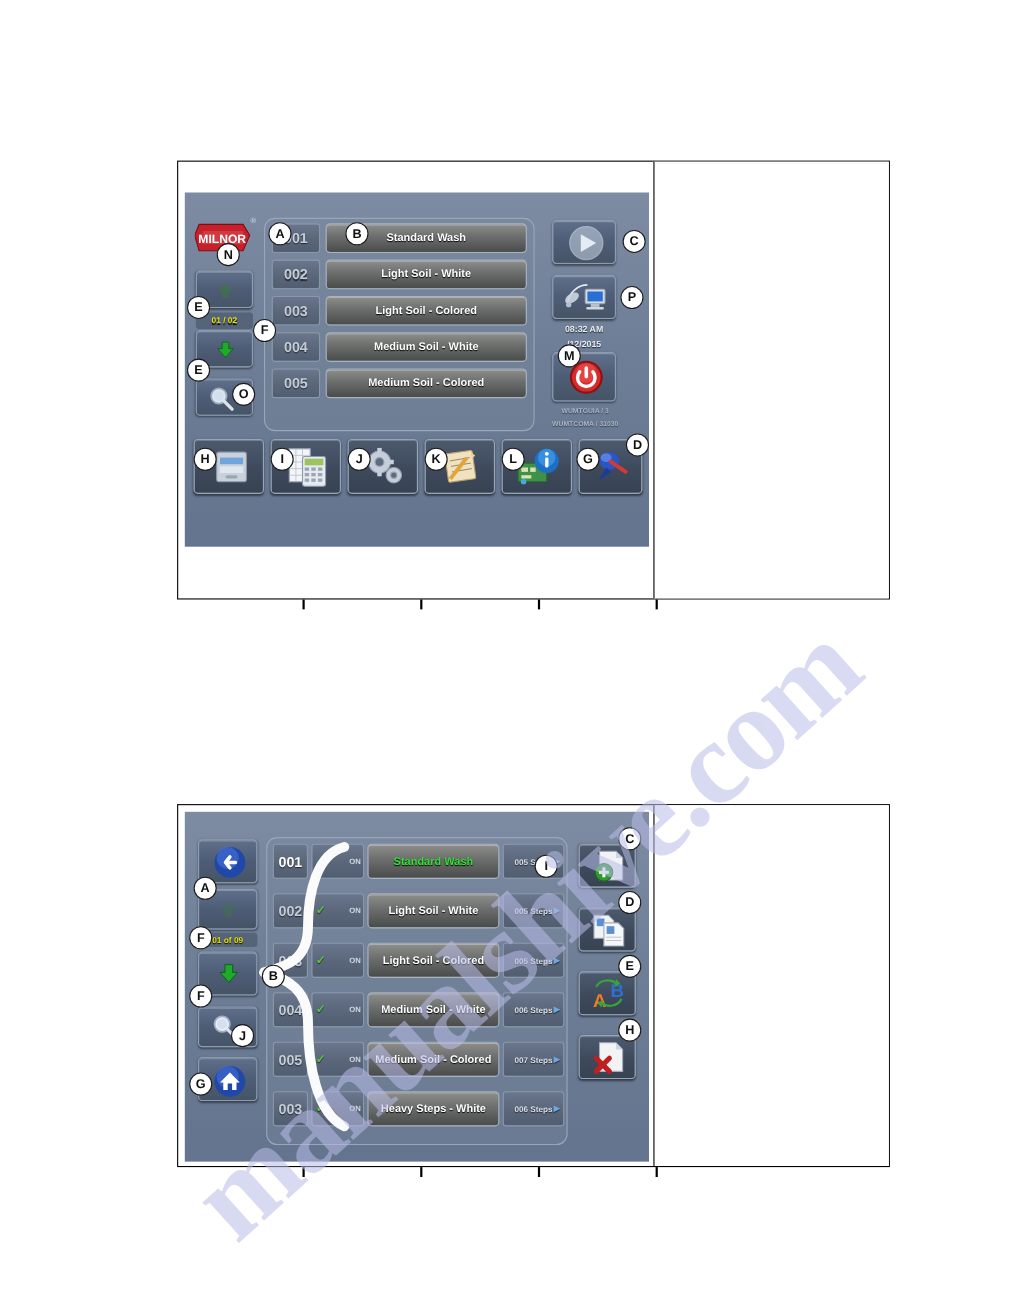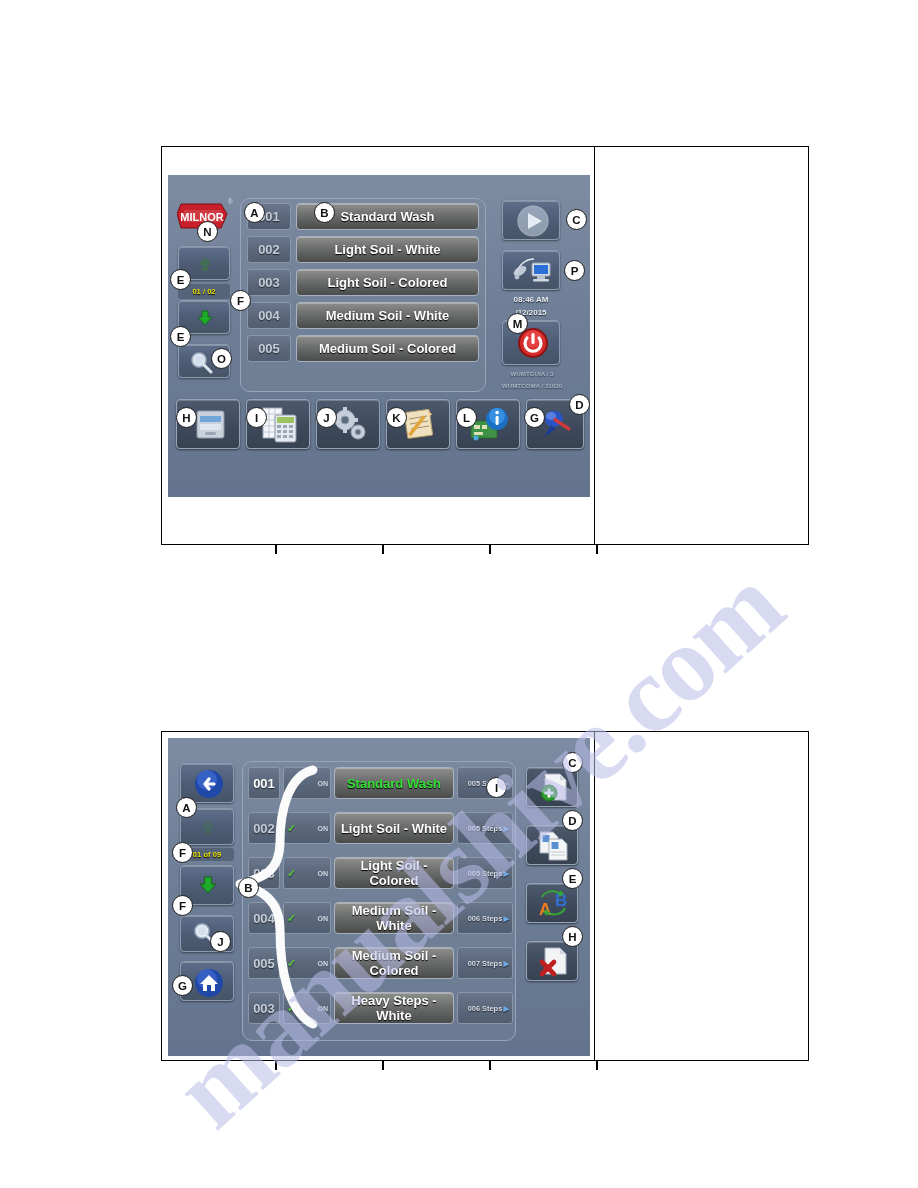--- a/index.html
+++ b/index.html
@@ -31,21 +31,21 @@
   .btn3d{background:linear-gradient(180deg,#5f6f8a 0%,#4e5d76 50%,#465467 100%);
          border:1px solid #8d9bb0;border-radius:4px;box-sizing:border-box;
          box-shadow:inset 0 1px 0 rgba(255,255,255,.25),0 1px 2px rgba(0,0,0,.45);
          position:absolute;}
   .btn-dark{background:linear-gradient(180deg,#4d5a6e 0%,#3e4a5c 55%,#374252 100%);
             border:1px solid #97a4b6;border-radius:4px;box-sizing:border-box;
             box-shadow:inset 0 1px 0 rgba(255,255,255,.22),0 1px 2px rgba(0,0,0,.5);
             position:absolute;}
   .row-name{background:linear-gradient(180deg,#8e8f8c 0%,#6f7170 40%,#4a4c4c 100%);
             border:1px solid #a9b3bf;border-radius:4px;box-sizing:border-box;
-            color:#fff;font-size:13px;font-weight:700;text-align:center;
+            color:#fff;font-size:10px;font-weight:700;text-align:center;
             text-shadow:0 1px 1px #000;display:flex;align-items:center;justify-content:center;
             position:absolute;box-shadow:inset 0 1px 0 rgba(255,255,255,.3);}
   .row-num{background:linear-gradient(180deg,#69768c 0%,#5a6679 55%,#515d70 100%);
            border:1px solid #8a97a9;border-radius:3px;box-sizing:border-box;
            color:#c4ccd8;font-size:13px;font-weight:700;text-align:center;
            display:flex;align-items:center;justify-content:center;position:absolute;
            text-shadow:0 1px 1px rgba(0,0,0,.6);}
   .list-frame{position:absolute;border:1.4px solid #99a6ba;border-radius:10px;
               background:rgba(120,134,156,.35);box-sizing:border-box;}
 
@@ -162,21 +162,21 @@
             <rect x="20" y="8" width="18" height="13" rx="1.5" fill="#d7dde6" stroke="#9aa7b8" stroke-width="1"></rect>
             <rect x="22" y="10" width="14" height="9" fill="#2a6fd6"></rect>
             <rect x="25" y="21" width="8" height="3" fill="#b9c3d0"></rect>
             <rect x="21" y="24" width="16" height="2.4" rx="1" fill="#cfd7e2"></rect>
             <path d="M4 20 C6 10 14 4 22 4" stroke="#e3e9f0" stroke-width="1.6" fill="none"></path>
             <ellipse cx="8" cy="16" rx="7" ry="4" fill="#cdd6e2" opacity=".9" transform="rotate(-32 8 16)"></ellipse>
             <circle cx="5" cy="22" r="2.4" fill="#b7c1cf"></circle>
           </svg>
         </div>
 
-        <div class="clocktxt" style="left:322px;top:103px;width:82px;">08:46 AM</div>
+        <div class="clocktxt" style="left:322px;top:103px;width:82px;">08:32 AM</div>
         <div class="clocktxt" style="left:322px;top:116px;width:82px;">/12/2015</div>
 
         <div class="btn3d" style="left:334px;top:128px;width:58px;height:45px;">
           <svg class="ico" style="left:13px;top:4px;" width="34" height="37" viewBox="0 0 34 37">
             <circle cx="17" cy="18" r="15" fill="#8d1212"></circle>
             <circle cx="17" cy="18" r="13" fill="#d52b2b"></circle>
             <circle cx="17" cy="14" r="9" fill="#ef5252" opacity=".6"></circle>
             <rect x="15.4" y="8" width="3.2" height="11" rx="1.6" fill="#fff"></rect>
             <path d="M11 13 A8 8 0 1 0 23 13" stroke="#fff" stroke-width="3.1" fill="none" stroke-linecap="round"></path>
           </svg>

